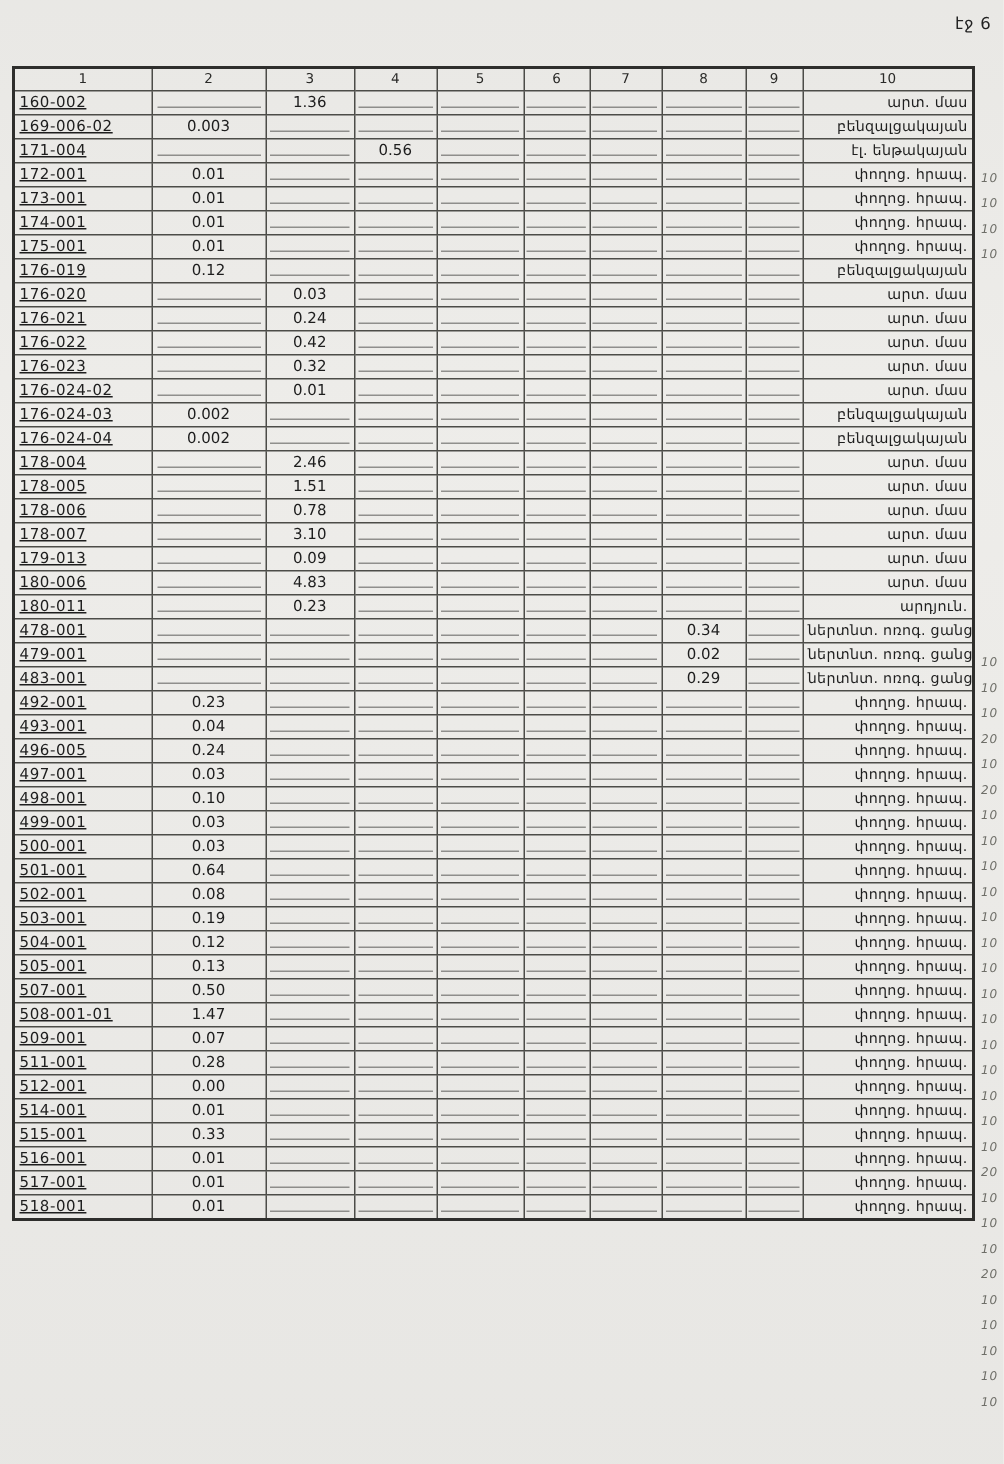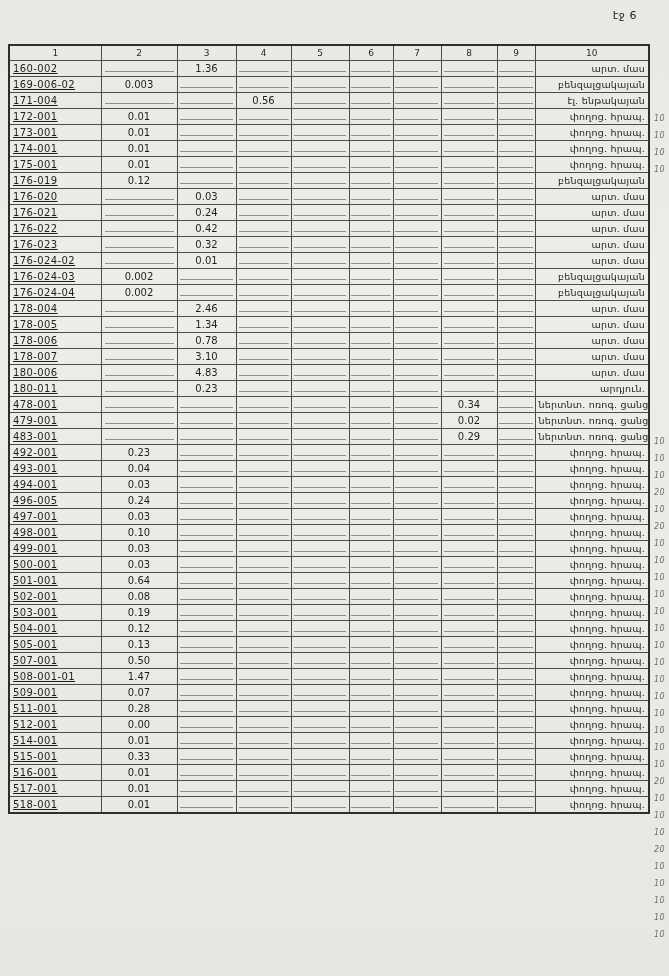--- a/index.html
+++ b/index.html
@@ -6,21 +6,21 @@
   body{
     width:669px;height:976px;overflow:hidden;position:relative;
     background:#f0efec;
     font-family:"DejaVu Sans", sans-serif;
     color:#1e1e1e;
   }
   .scan-tint{position:absolute;inset:0;background:
     linear-gradient(180deg, rgba(120,120,115,0.06), rgba(120,120,115,0.02) 30%, rgba(120,120,115,0.07));
     pointer-events:none;}
   .page-label{
-    position:absolute;top:9px;right:32px;
+    position:absolute;top:9px;right:8px;
     font-size:11px;letter-spacing:0.5px;color:#222;
   }
   .sheet{position:absolute;top:44px;left:8px;}
   table{
     border-collapse:collapse;table-layout:fixed;width:640px;
     border:2px solid #2e2e2c;
   }
   th,td{
     border:1px solid #4c4c48;
     overflow:hidden;white-space:nowrap;
@@ -273,21 +273,21 @@
           <td class="num dash"></td>
           <td class="num dash"></td>
           <td class="num dash"></td>
           <td class="num dash"></td>
           <td class="num dash"></td>
           <td class="cat">արտ. մաս</td>
         </tr>
         <tr>
           <td class="code">178-005</td>
           <td class="num dash"></td>
-          <td class="num">1.34</td>
+          <td class="num">1.51</td>
           <td class="num dash"></td>
           <td class="num dash"></td>
           <td class="num dash"></td>
           <td class="num dash"></td>
           <td class="num dash"></td>
           <td class="num dash"></td>
           <td class="cat">արտ. մաս</td>
         </tr>
         <tr>
           <td class="code">178-006</td>
@@ -298,20 +298,32 @@
           <td class="num dash"></td>
           <td class="num dash"></td>
           <td class="num dash"></td>
           <td class="num dash"></td>
           <td class="cat">արտ. մաս</td>
         </tr>
         <tr>
           <td class="code">178-007</td>
           <td class="num dash"></td>
           <td class="num">3.10</td>
+          <td class="num dash"></td>
+          <td class="num dash"></td>
+          <td class="num dash"></td>
+          <td class="num dash"></td>
+          <td class="num dash"></td>
+          <td class="num dash"></td>
+          <td class="cat">արտ. մաս</td>
+        </tr>
+        <tr>
+          <td class="code">179-013</td>
+          <td class="num dash"></td>
+          <td class="num">0.09</td>
           <td class="num dash"></td>
           <td class="num dash"></td>
           <td class="num dash"></td>
           <td class="num dash"></td>
           <td class="num dash"></td>
           <td class="num dash"></td>
           <td class="cat">արտ. մաս</td>
         </tr>
         <tr>
           <td class="code">180-006</td>
@@ -381,32 +393,20 @@
           <td class="num dash"></td>
           <td class="num dash"></td>
           <td class="num dash"></td>
           <td class="num dash"></td>
           <td class="num dash"></td>
           <td class="cat">փողոց. հրապ.</td>
         </tr>
         <tr>
           <td class="code">493-001</td>
           <td class="num">0.04</td>
-          <td class="num dash"></td>
-          <td class="num dash"></td>
-          <td class="num dash"></td>
-          <td class="num dash"></td>
-          <td class="num dash"></td>
-          <td class="num dash"></td>
-          <td class="num dash"></td>
-          <td class="cat">փողոց. հրապ.</td>
-        </tr>
-        <tr>
-          <td class="code">494-001</td>
-          <td class="num">0.03</td>
           <td class="num dash"></td>
           <td class="num dash"></td>
           <td class="num dash"></td>
           <td class="num dash"></td>
           <td class="num dash"></td>
           <td class="num dash"></td>
           <td class="num dash"></td>
           <td class="cat">փողոց. հրապ.</td>
         </tr>
         <tr>

